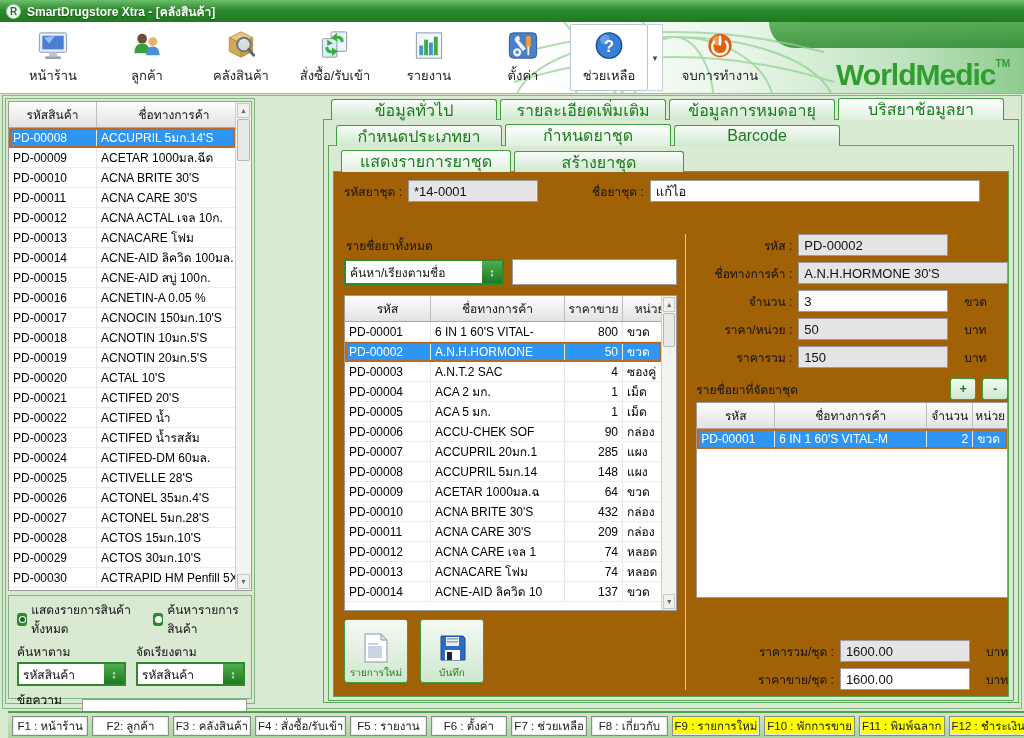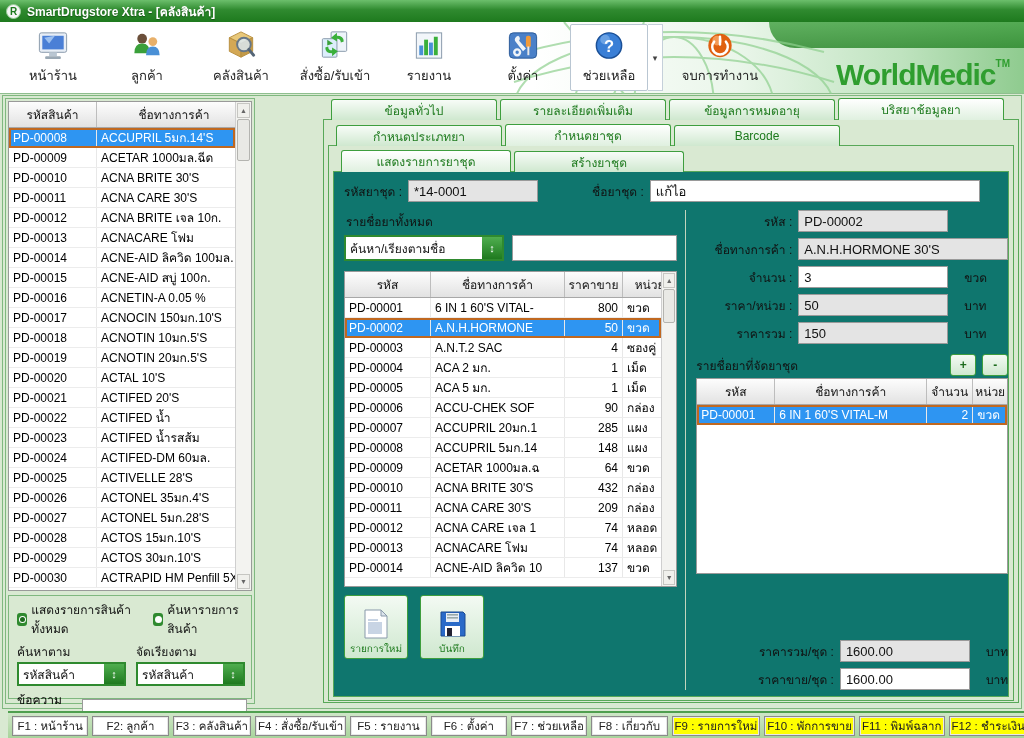--- a/index.html
+++ b/index.html
@@ -74,30 +74,30 @@
   .fl-lab { margin-bottom:1px; color:#111; }
   .srow { display:flex; align-items:center; gap:6px; margin-left:4px; }
   .tinput { background:#fff; border:1px solid #9a9a9a; height:20px; padding:0 4px; font-size:12px;
     font-family:inherit; }
 
   
   .rightpanel { position:absolute; top:2px; left:320px; width:696px; height:606px; }
   .tabs { display:flex; gap:3px; padding-left:8px; height:22px; align-items:flex-end; }
   .tab { height:21px; border:1px solid #3e9e3e; border-bottom:none; border-radius:3px 3px 0 0;
     background:linear-gradient(#f7fcf7,#cfe8cf); color:#1d7a1d; display:flex; align-items:center;
-    justify-content:center; font-size:12px; }
+    justify-content:center; font-size:16px; }
   .tab.active { background:linear-gradient(#ffffff,#dff0df); height:22px; position:relative; z-index:2; }
   .tabs1 .tab { width:166px; }
   .panelbox { border:1px solid #58a858; background:#d9e9d2; }
   .pb1 { margin-top:-1px; padding:4px 4px 4px 4px; height:584px; }
   .tabs2 .tab { width:166px; }
   .pb2 { margin-top:-1px; padding:4px; height:556px; }
   .tabs3 .tab { width:170px; }
-  .pb3 { margin-top:-1px; height:526px; background:#0f766e; border:1px solid #58a858; padding:8px 10px 6px 10px;
-    display:flex; flex-direction:column; }
+  .pb3 { margin-top:-1px; height:526px; background:#a16207; border:1px solid #58a858; padding:8px 10px 6px 10px;
+    display:flex; flex-direction:column;gap:24px; }
 
   .formrow { display:flex; align-items:center; gap:6px; margin-bottom:8px; }
   .flabel { color:#111; white-space:nowrap; }
   .field { border:1px solid #9a9a9a; height:22px; padding:0 5px; display:flex; align-items:center;
     background:#e4e4e4; color:#111; font-size:13px; }
   .field.white { background:#fff; }
   input.field { font-family:inherit; }
 
   .cols { display:flex; flex:1; min-height:0; }
   .lcol { width:348px; display:flex; flex-direction:column; padding-right:8px; }
@@ -279,21 +279,21 @@
             <div class="trow">
               <div class="tc c0">PD-00010</div>
               <div class="tc c1">ACNA BRITE 30'S</div>
             </div>
             <div class="trow">
               <div class="tc c0">PD-00011</div>
               <div class="tc c1">ACNA CARE 30'S</div>
             </div>
             <div class="trow">
               <div class="tc c0">PD-00012</div>
-              <div class="tc c1">ACNA BRITE เจล 10ก.</div>
+              <div class="tc c1">ACNA ACTAL เจล 10ก.</div>
             </div>
             <div class="trow">
               <div class="tc c0">PD-00013</div>
               <div class="tc c1">ACNACARE โฟม</div>
             </div>
             <div class="trow">
               <div class="tc c0">PD-00014</div>
               <div class="tc c1">ACNE-AID ลิควิด 100มล.</div>
             </div>
             <div class="trow">

